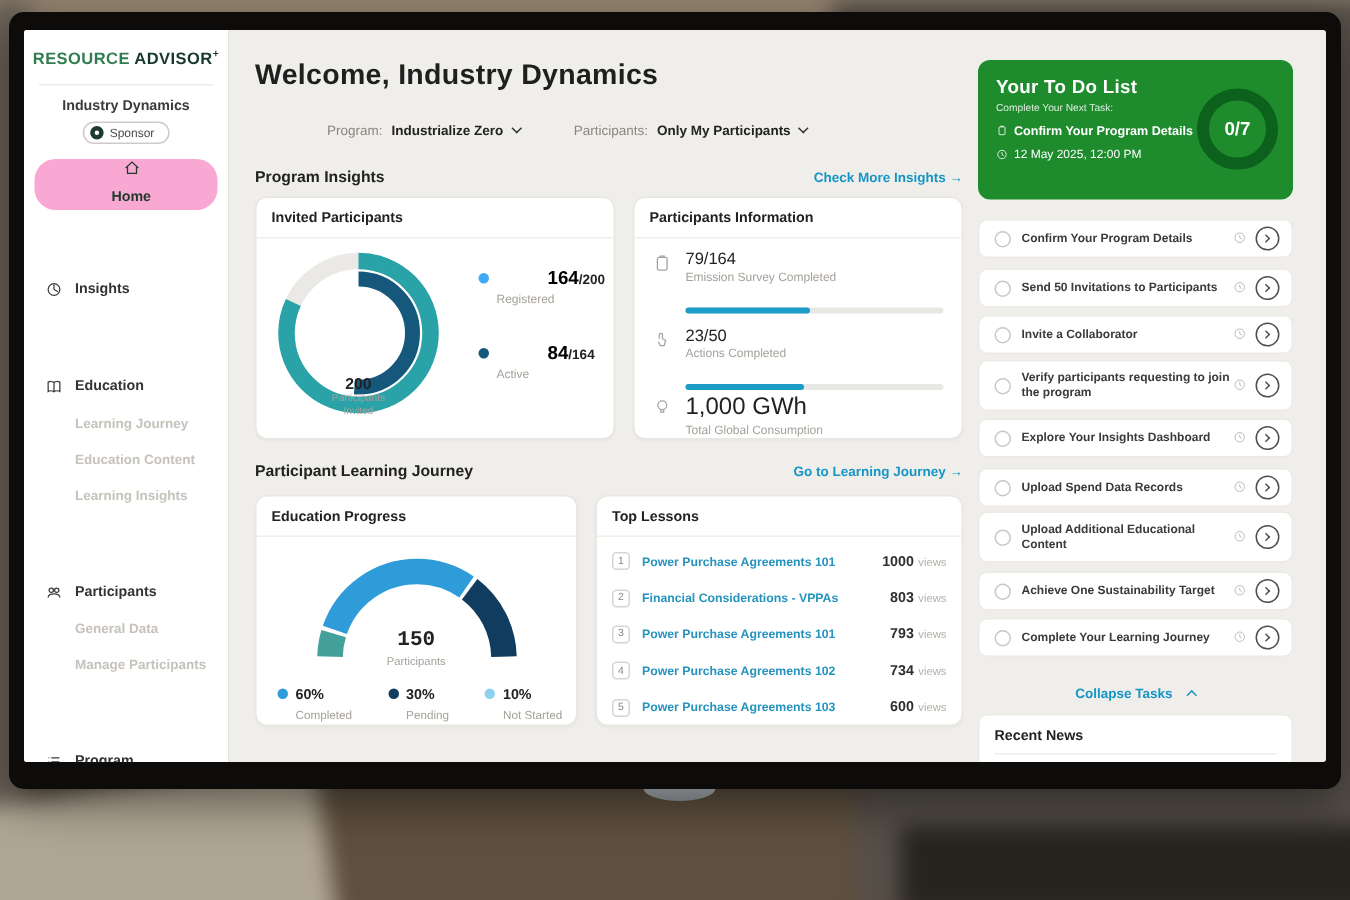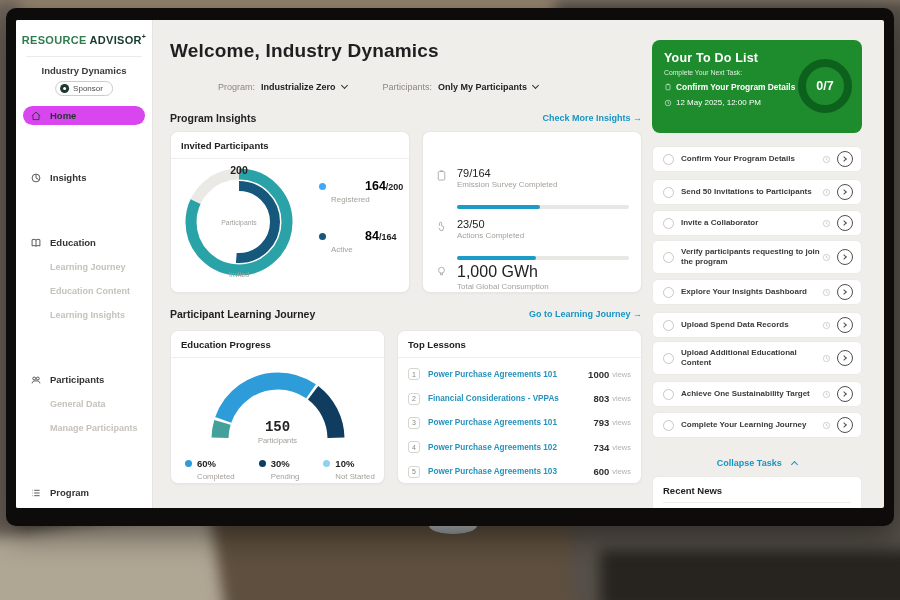--- a/index.html
+++ b/index.html
@@ -37,22 +37,22 @@
          font-size:9.5px; font-weight:700; color:#3a3a3a; }
   .sponsor { position:absolute; top:61px; left:50%; transform:translateX(-50%);
              display:inline-flex; align-items:center; gap:4px; padding:2px 9px 2px 4px;
              border:1px solid #cfccc7; border-radius:10px; font-size:8px; color:#4c4c4c; background:#fff; }
   .sponsor .dot { width:9px; height:9px; border-radius:50%; background:#1d3a2f; position:relative; }
   .sponsor .dot::after { content:""; position:absolute; left:3px; top:3px; width:3px; height:3px;
              border-radius:50%; background:#fff; }
   .nav { position:absolute; top:86px; left:0; width:100%; }
   .nav-item { display:flex; align-items:center; gap:8px; height:25px; padding-left:14px;
               font-size:9.5px; font-weight:700; color:#333; cursor:pointer;margin-top:40px; }
-  .nav-item.active { background:#d946ef; border-radius:14px; margin:0 7px; padding-left:7px; height:19px;
-                     margin-bottom:3px; color:#20392b; }
+  .nav-item.active { background:#f9a8d4; border-radius:14px; margin:0 7px; padding-left:7px; height:34px;
+                     margin-bottom:3px; color:#20392b;flex-direction:column; }
   .nav-item svg { width:12px; height:12px; stroke:#3d3d3d; fill:none; stroke-width:1.4; flex:0 0 12px; }
   .nav-item.active svg { stroke:#20392b; }
   .nav-sub { height:24px; display:flex; align-items:center; padding-left:34px;
              font-size:9px; font-weight:600; color:#c6c2bc; cursor:pointer; }
 
   
   .main { position:absolute; left:137px; top:0; width:509px; height:424px; }
   .h1 { position:absolute; left:17px; top:20px; font-size:19px; font-weight:700;
         color:#1f1f1f; letter-spacing:.2px; }
   .selects { position:absolute; left:17px; top:62px; display:flex; gap:36px;
@@ -69,21 +69,21 @@
   .arrow { font-weight:700; color:#1596c4; }
 
   .card { position:absolute; background:#fff; border:1px solid #e9e7e3; border-radius:8px;
           box-shadow:0 1px 2px rgba(0,0,0,.04); }
   .card-title { font-size:9.5px; font-weight:700; color:#222; padding:8px 10px 7px;
                 border-bottom:1px solid #f0eeeb; }
 
   
   .donut-wrap { position:absolute; left:10px; top:32px; width:116px; height:116px; }
   .donut-center { position:absolute; left:0; top:0; width:116px; height:116px; display:flex;
-                  flex-direction:column; align-items:center; justify-content:space-between; text-align:center; }
+                  flex-direction:column; align-items:center; justify-content:flex-end; text-align:center; }
   .donut-center .v { font-size:10.5px; font-weight:700; color:#222; }
   .donut-center .l { font-size:6.8px; color:#a5a19b; line-height:1.3; }
   .dlegend { position:absolute; left:148px; top:44px; }
   .dlegend .item { margin-bottom:22px; }
   .ldot { display:inline-block; width:7px; height:7px; border-radius:50%; margin-right:5px; }
   .dlegend .big { font-size:12.5px; font-weight:800; color:#000000;margin-left:34px; }
   .dlegend .small { font-size:9px; font-weight:700; color:#222; }
   .dlegend .lab { font-size:8px; color:#a5a19b; margin-left:12px; margin-top:1px; }
 
   
@@ -275,20 +275,21 @@
           <div class="lab">Registered</div>
         </div>
         <div class="item">
           <span class="ldot" style="background: rgb(21, 88, 124);"></span><span class="big">84</span><span class="small">/164</span>
           <div class="lab">Active</div>
         </div>
       </div>
     </div>
 
     <div class="card" style="left:269px; top:111px; width:220px; height:162px;">
+      <div class="card-title">Participants Information</div>
       <div class="info-row" style="top:35px;">
         <svg viewBox="0 0 20 20">
               <rect x="5" y="4" width="10" height="13" rx="1.5"></rect>
               <path d="M8 4 V2.8 H12 V4"></path>
             </svg>
         <div class="v">79/164</div>
         <div class="l">Emission Survey Completed</div>
       </div>
       <div class="bar" style="left:34px; right:12px; top:73px;">
             <div style="width: 48.1707%; background: rgb(26, 156, 199);"></div>

